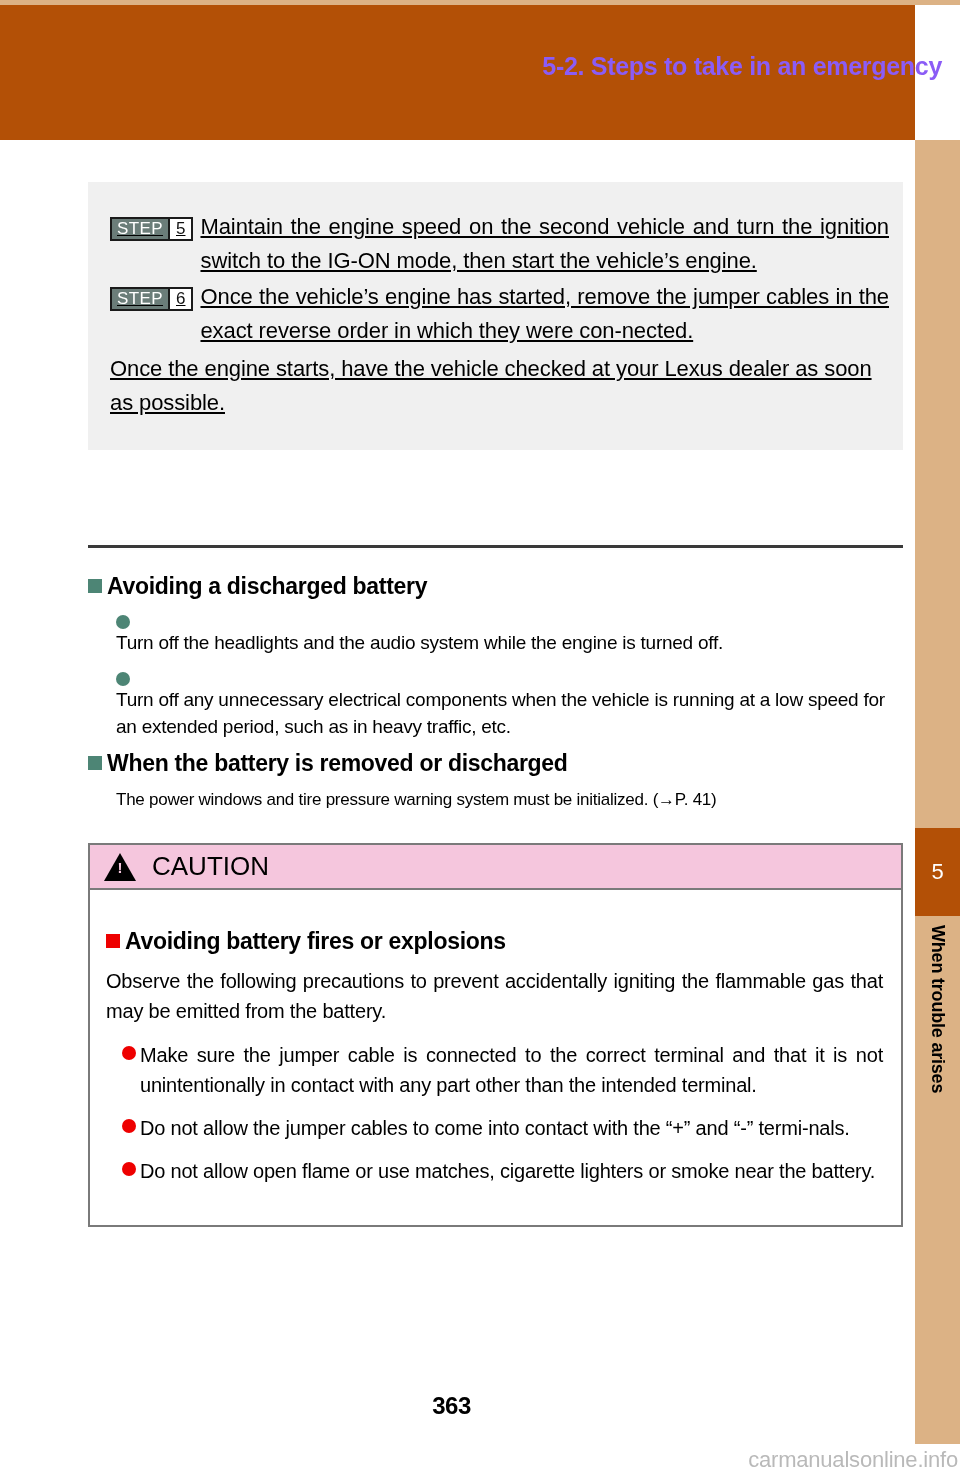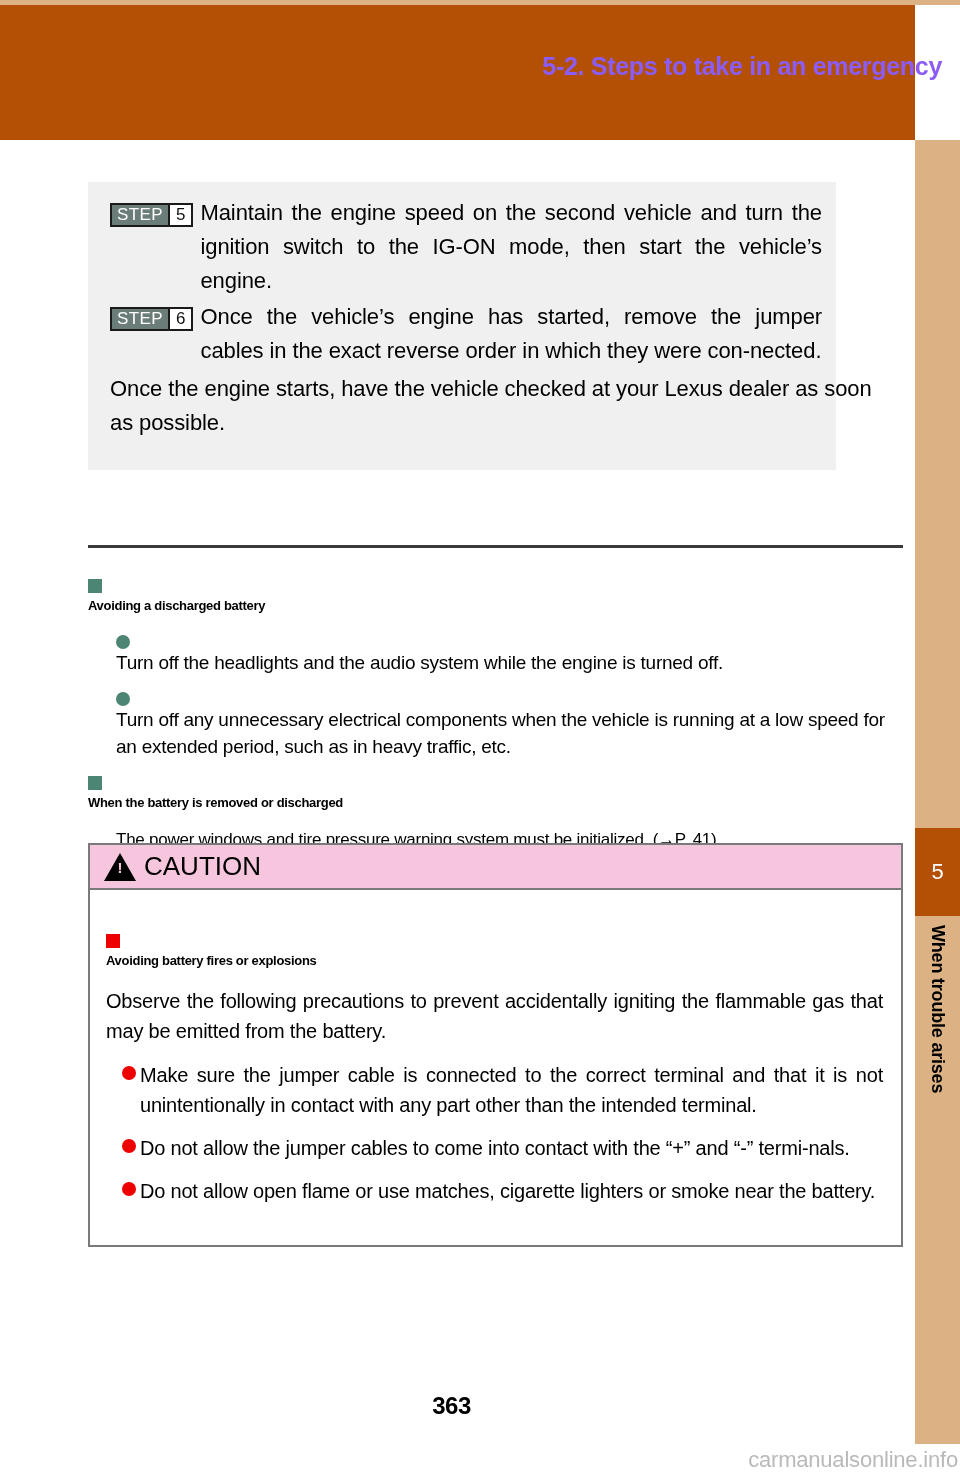--- a/index.html
+++ b/index.html
@@ -78,23 +78,24 @@
   #side-chapter-label span {
     writing-mode: vertical-rl;
     text-orientation: mixed;
     white-space: nowrap;
   }
 
   
   #step-box {
     position: absolute;
     left: 88px; top: 182px;
-    width: 748px;
-    padding: 14px 14px 30px 22px;
+    width: 815px;
+    padding: 28px 14px 30px 22px;
     background: #f0f0f0;
+    text-decoration: underline;
   }
   .step-row {
     display: flex;
     align-items: flex-start;
     margin-bottom: 2px;
   }
   .step-badge {
     flex: 0 0 auto;
     display: inline-flex;
     align-items: stretch;
@@ -145,26 +146,25 @@
 
   
   #notes-section {
     position: absolute;
     left: 88px; top: 573px;
     width: 820px;
   }
   .sq-heading {
     display: flex;
     align-items: flex-start;
-    font-size: 13px;
+    font-size: 23px;
     font-weight: bold;
     line-height: 26px;
     letter-spacing: -0.3px;
     margin-bottom: 10px;
-    flex-direction: column;
   }
   .sq-bullet {
     flex: 0 0 auto;
     width: 14px; height: 14px;
     background: #4d8575;
     margin-top: 6px;
     margin-right: 5px;
   }
   .sq-bullet.red { background: #ee0000; }
   .dot-item {
@@ -203,20 +203,21 @@
     border: 2px solid #7a7a7a;
     background: #ffffff;
   }
   #caution-header {
     background: #f5c6dd;
     height: 45px;
     display: flex;
     align-items: center;
     padding-left: 14px;
     border-bottom: 2px solid #7a7a7a;
+    gap: 8px;
   }
   #caution-triangle {
     width: 0; height: 0;
     border-left: 16px solid transparent;
     border-right: 16px solid transparent;
     border-bottom: 28px solid #000000;
     position: relative;
     margin-right: 8px;
   }
   #caution-triangle::after {

